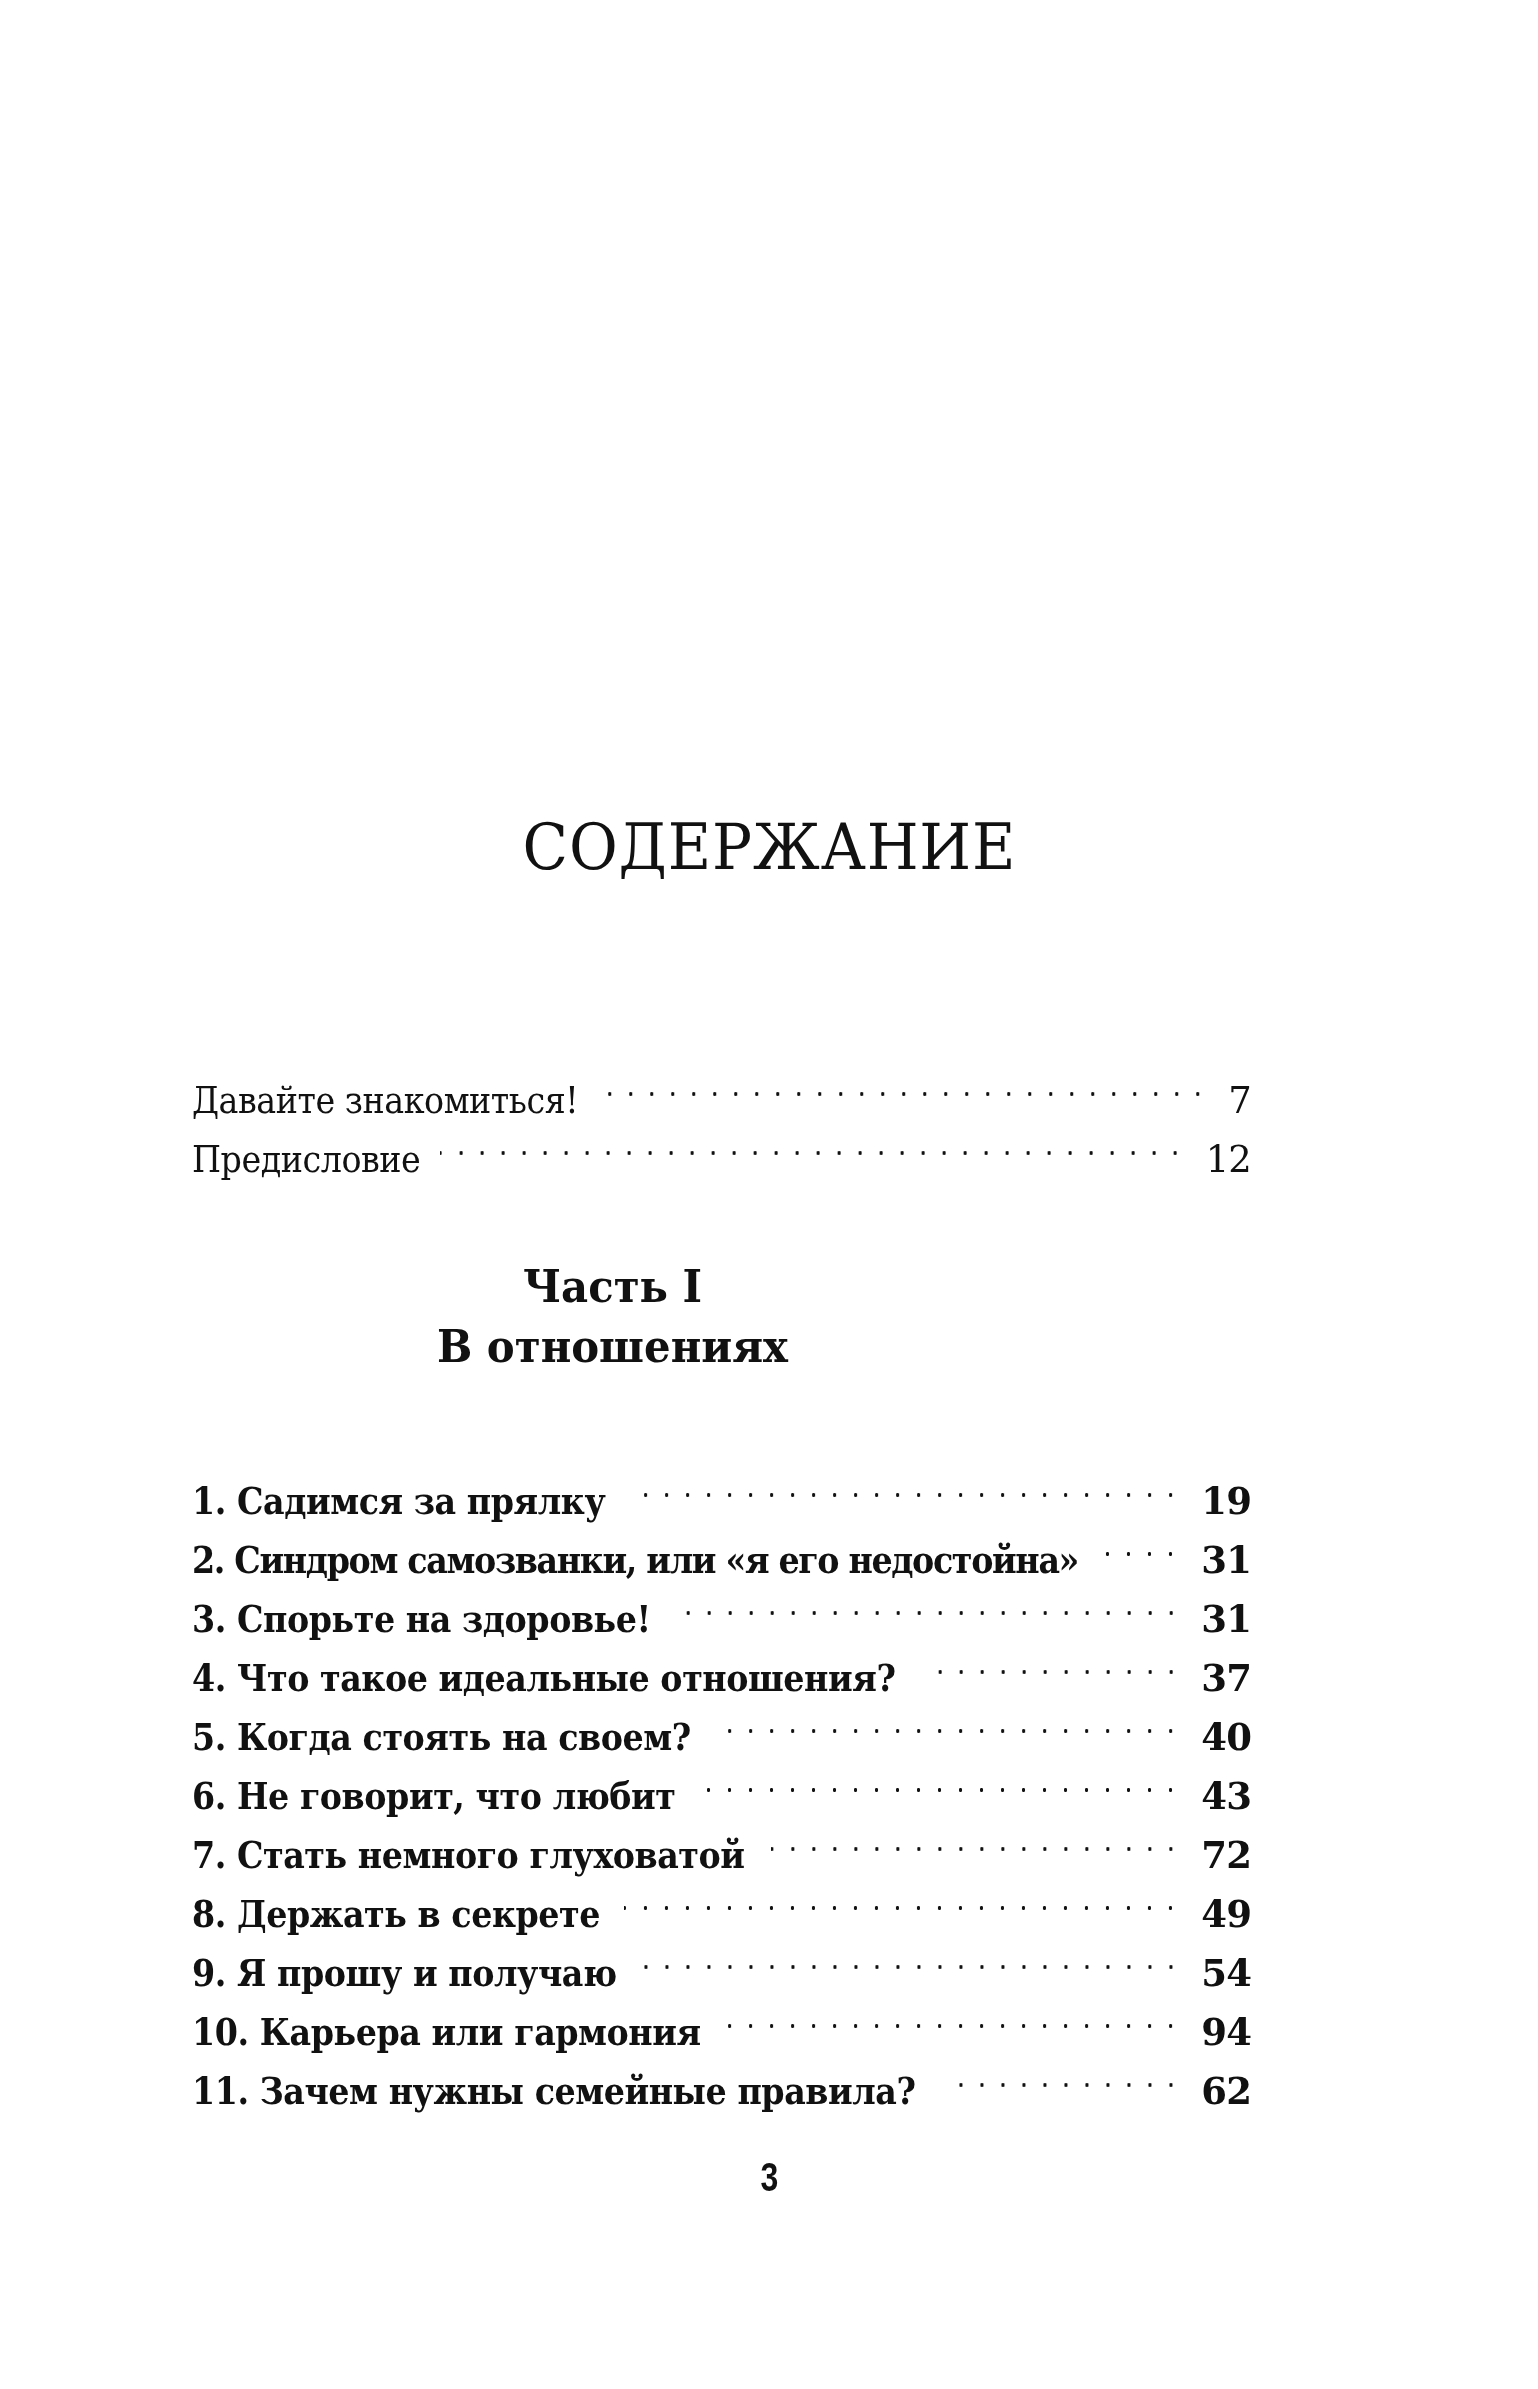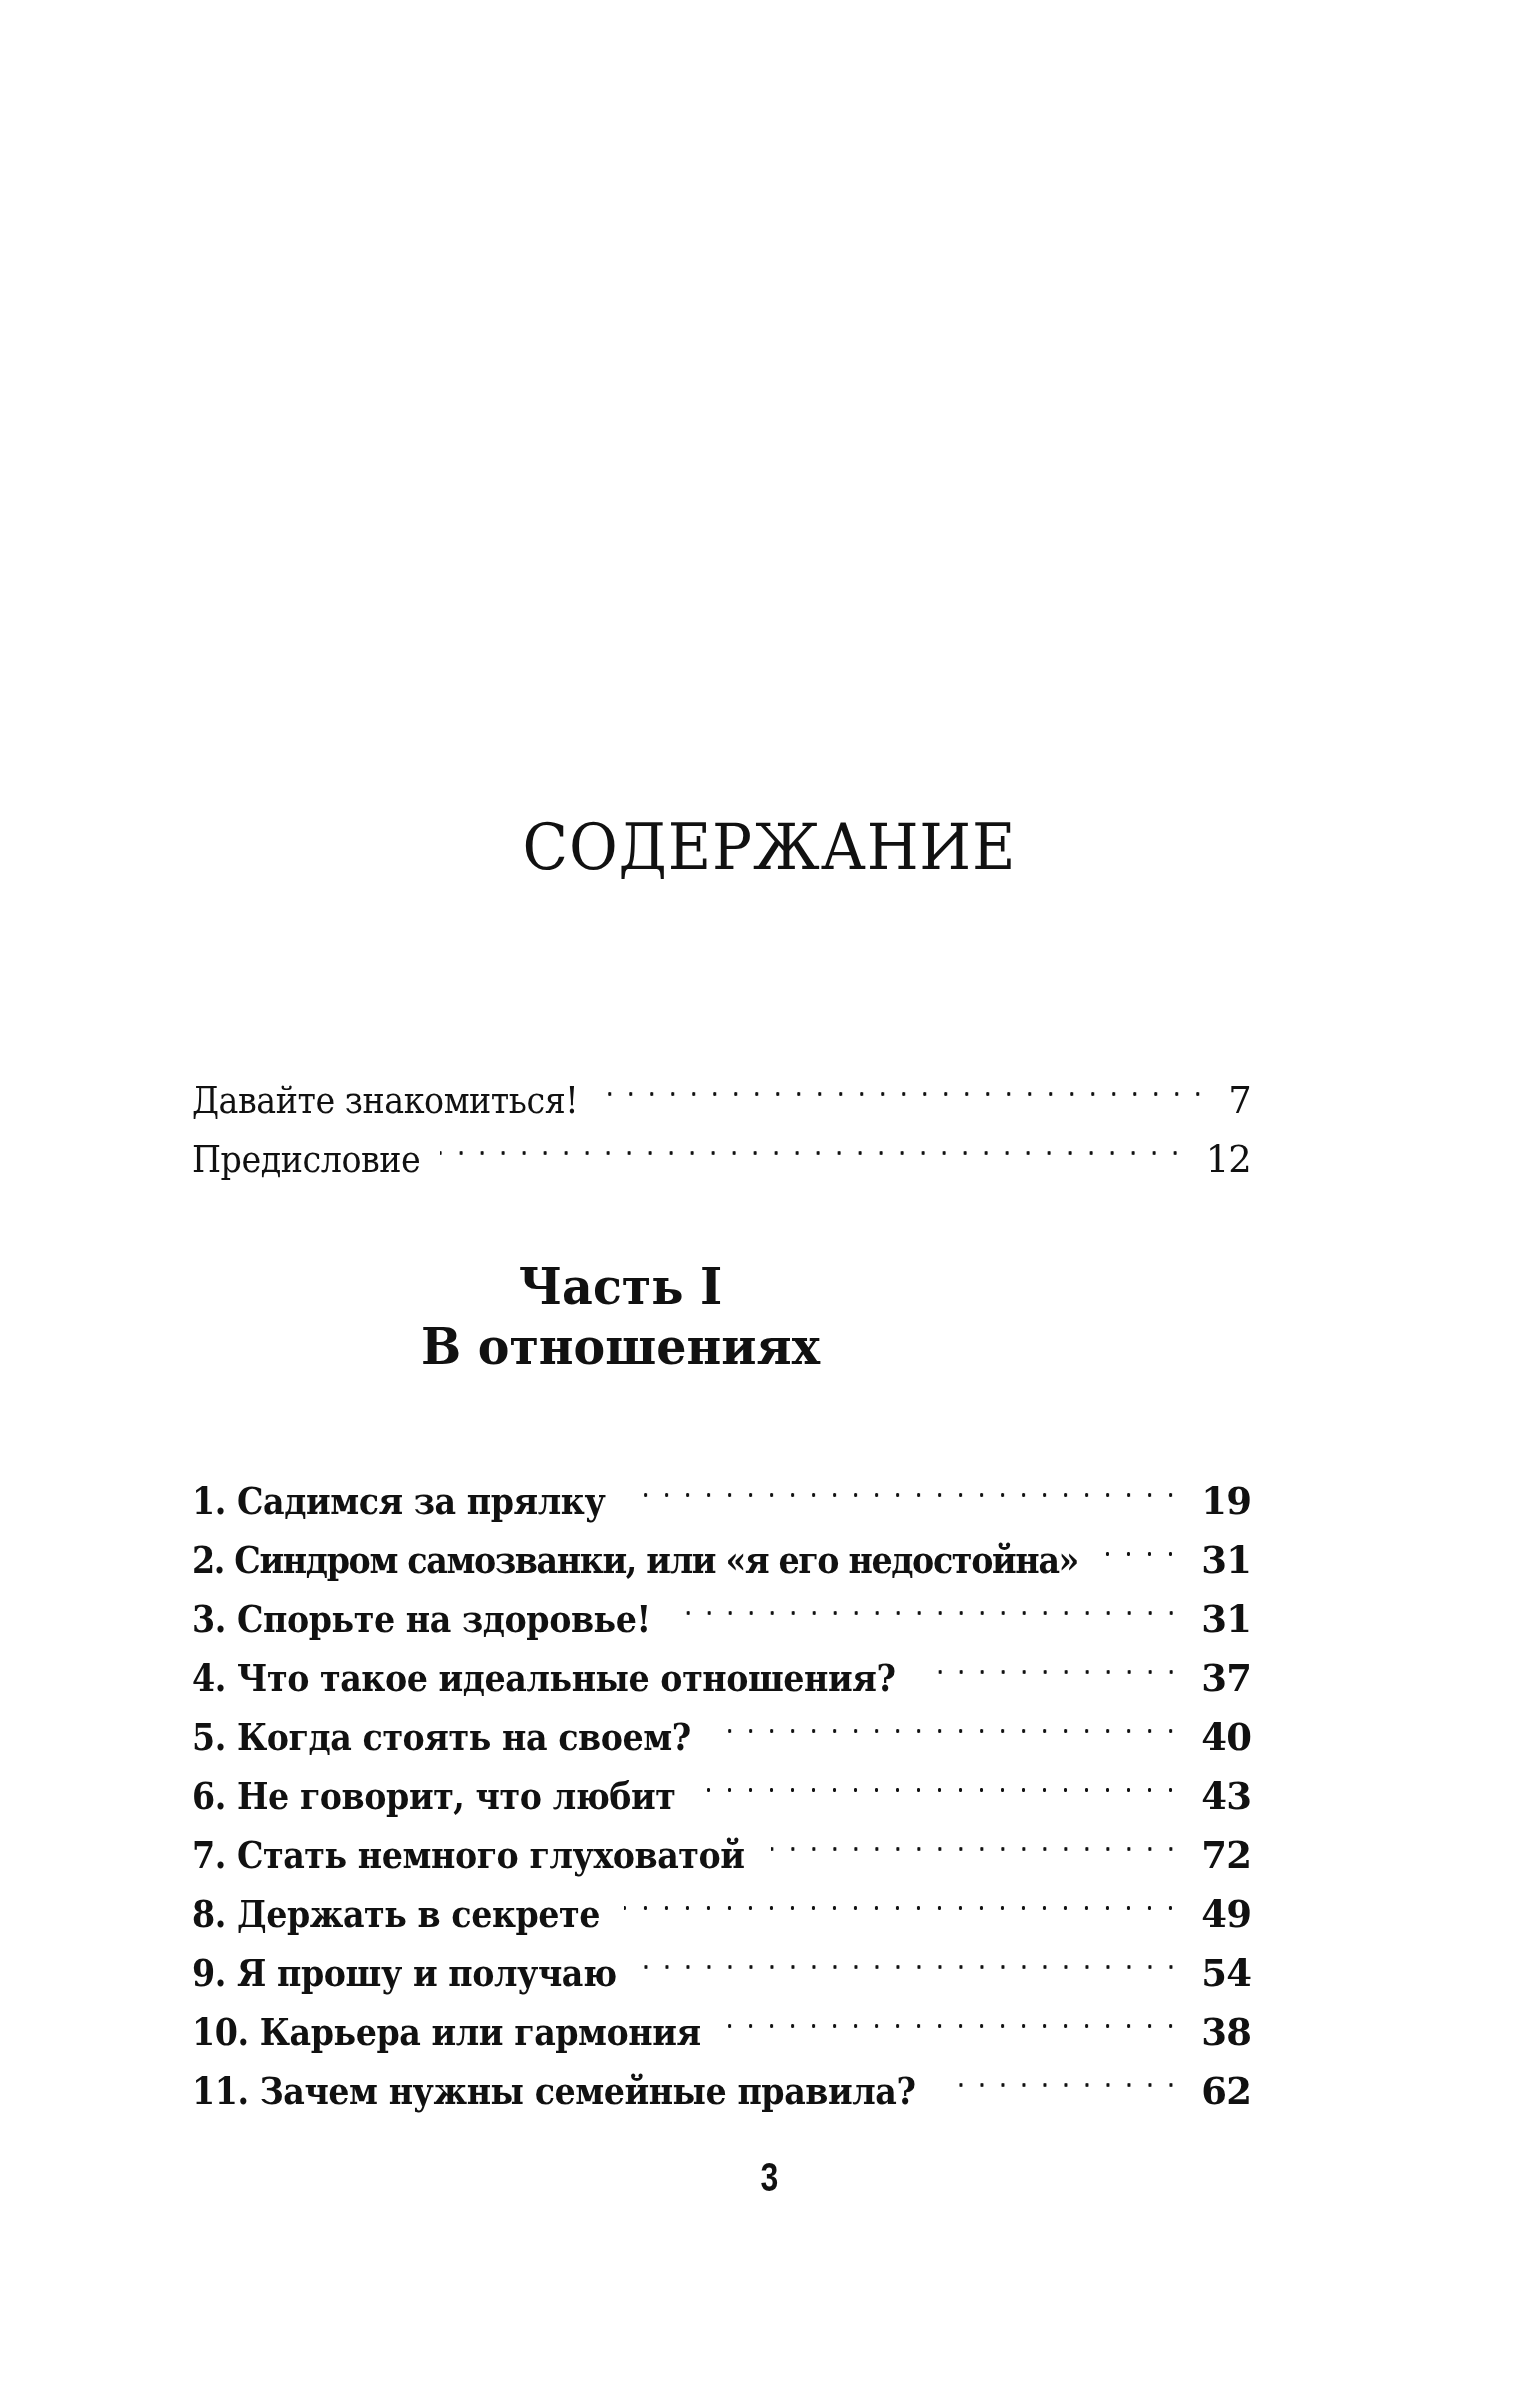--- a/index.html
+++ b/index.html
@@ -67,25 +67,25 @@
     }
     .toc-page {
       flex: 0 0 auto;
       min-width: 0;
       text-align: right;
       letter-spacing: -0.9px;
     }
     .front-block { top: 1054px; }
     .part-heading {
       position: absolute;
-      left: 8px;
+      left: 0;
       width: 1225px;
       top: 1257px;
       text-align: center;
-      font-size: 50px;
+      font-size: 44px;
       line-height: 60px;
       font-weight: bold;
     }
     .part-heading div { transform: scaleX(0.95); }
     .chapters-block { top: 1455px; font-weight: bold; }
     .folio {
       position: absolute;
       left: 0;
       width: 1539px;
       top: 2150px;
@@ -162,21 +162,21 @@
     <span class="toc-page">49</span>
   </div>
   <div class="toc-row">
     <span class="toc-label" style="transform: scaleX(0.9); margin-right: -43px;">9. Я прошу и получаю</span>
     <span class="toc-leader"></span>
     <span class="toc-page">54</span>
   </div>
   <div class="toc-row">
     <span class="toc-label" style="transform: scaleX(0.9); margin-right: -51px;">10. Карьера или гармония</span>
     <span class="toc-leader"></span>
-    <span class="toc-page">38</span>
+    <span class="toc-page">94</span>
   </div>
   <div class="toc-row">
     <span class="toc-label" style="transform: scaleX(0.9); margin-right: -73px;">11. Зачем нужны семейные правила?</span>
     <span class="toc-leader"></span>
     <span class="toc-page">62</span>
   </div>
 </div>
 
 <div class="folio">3</div>
 

